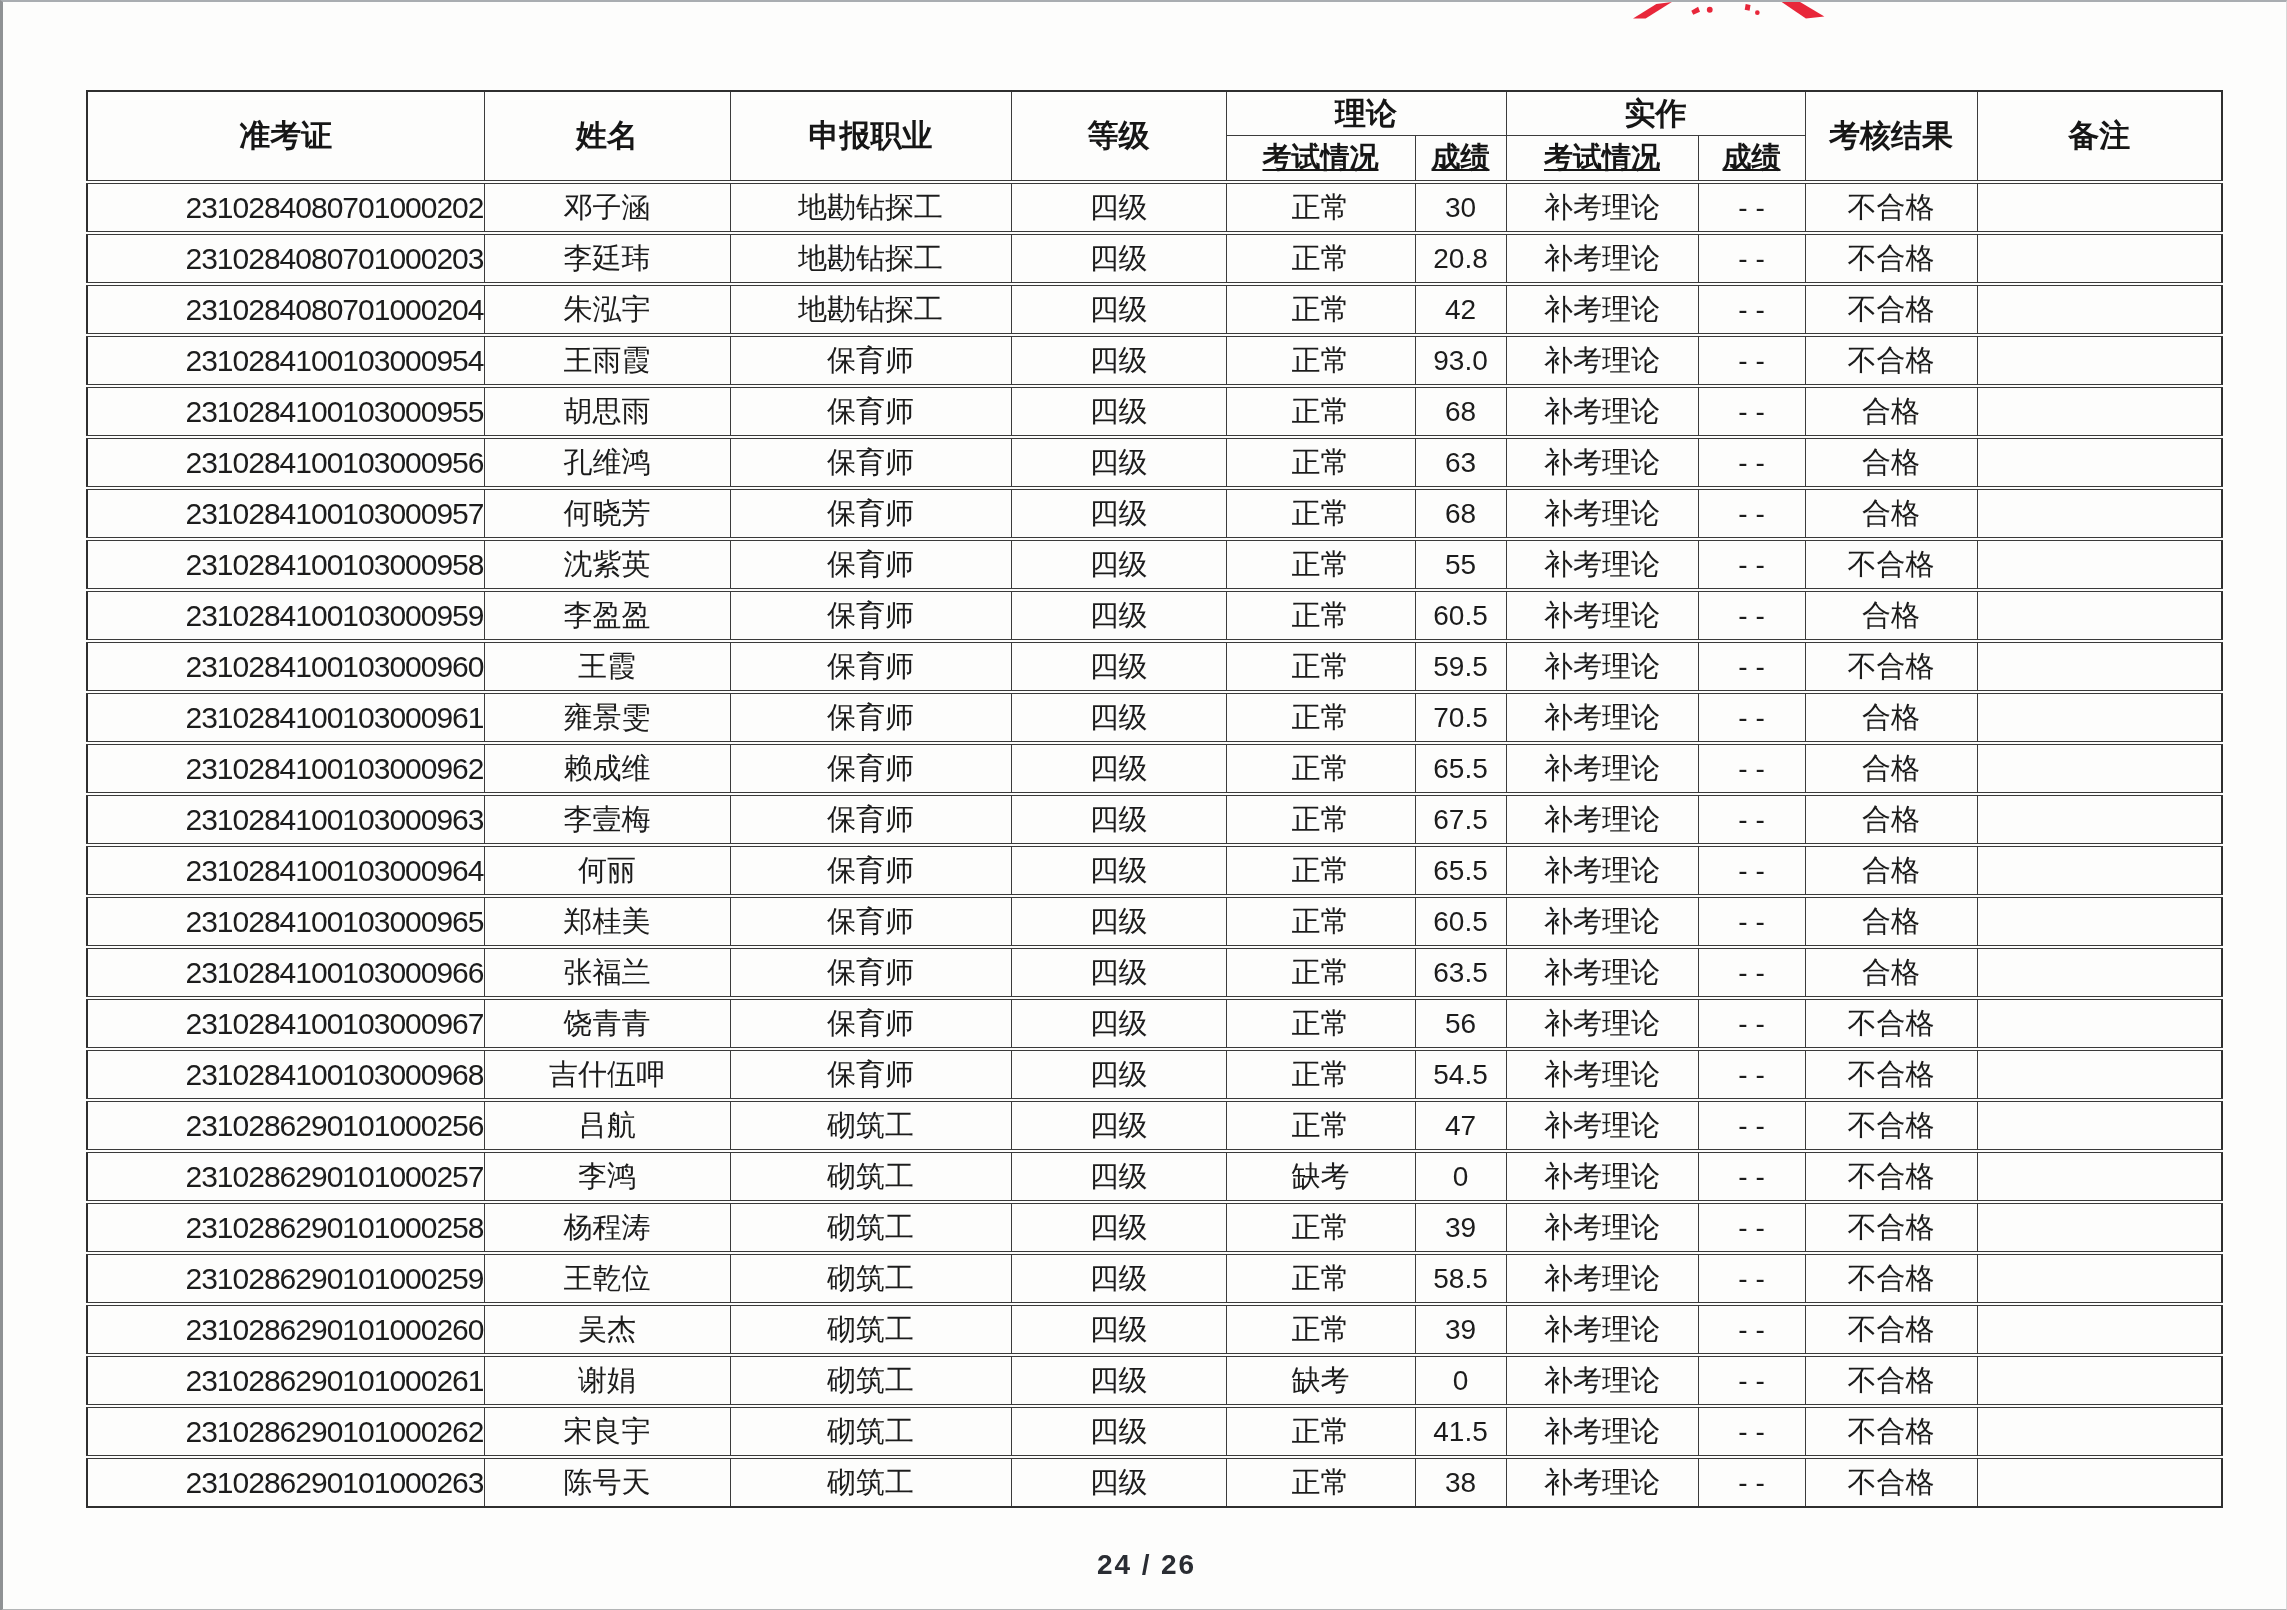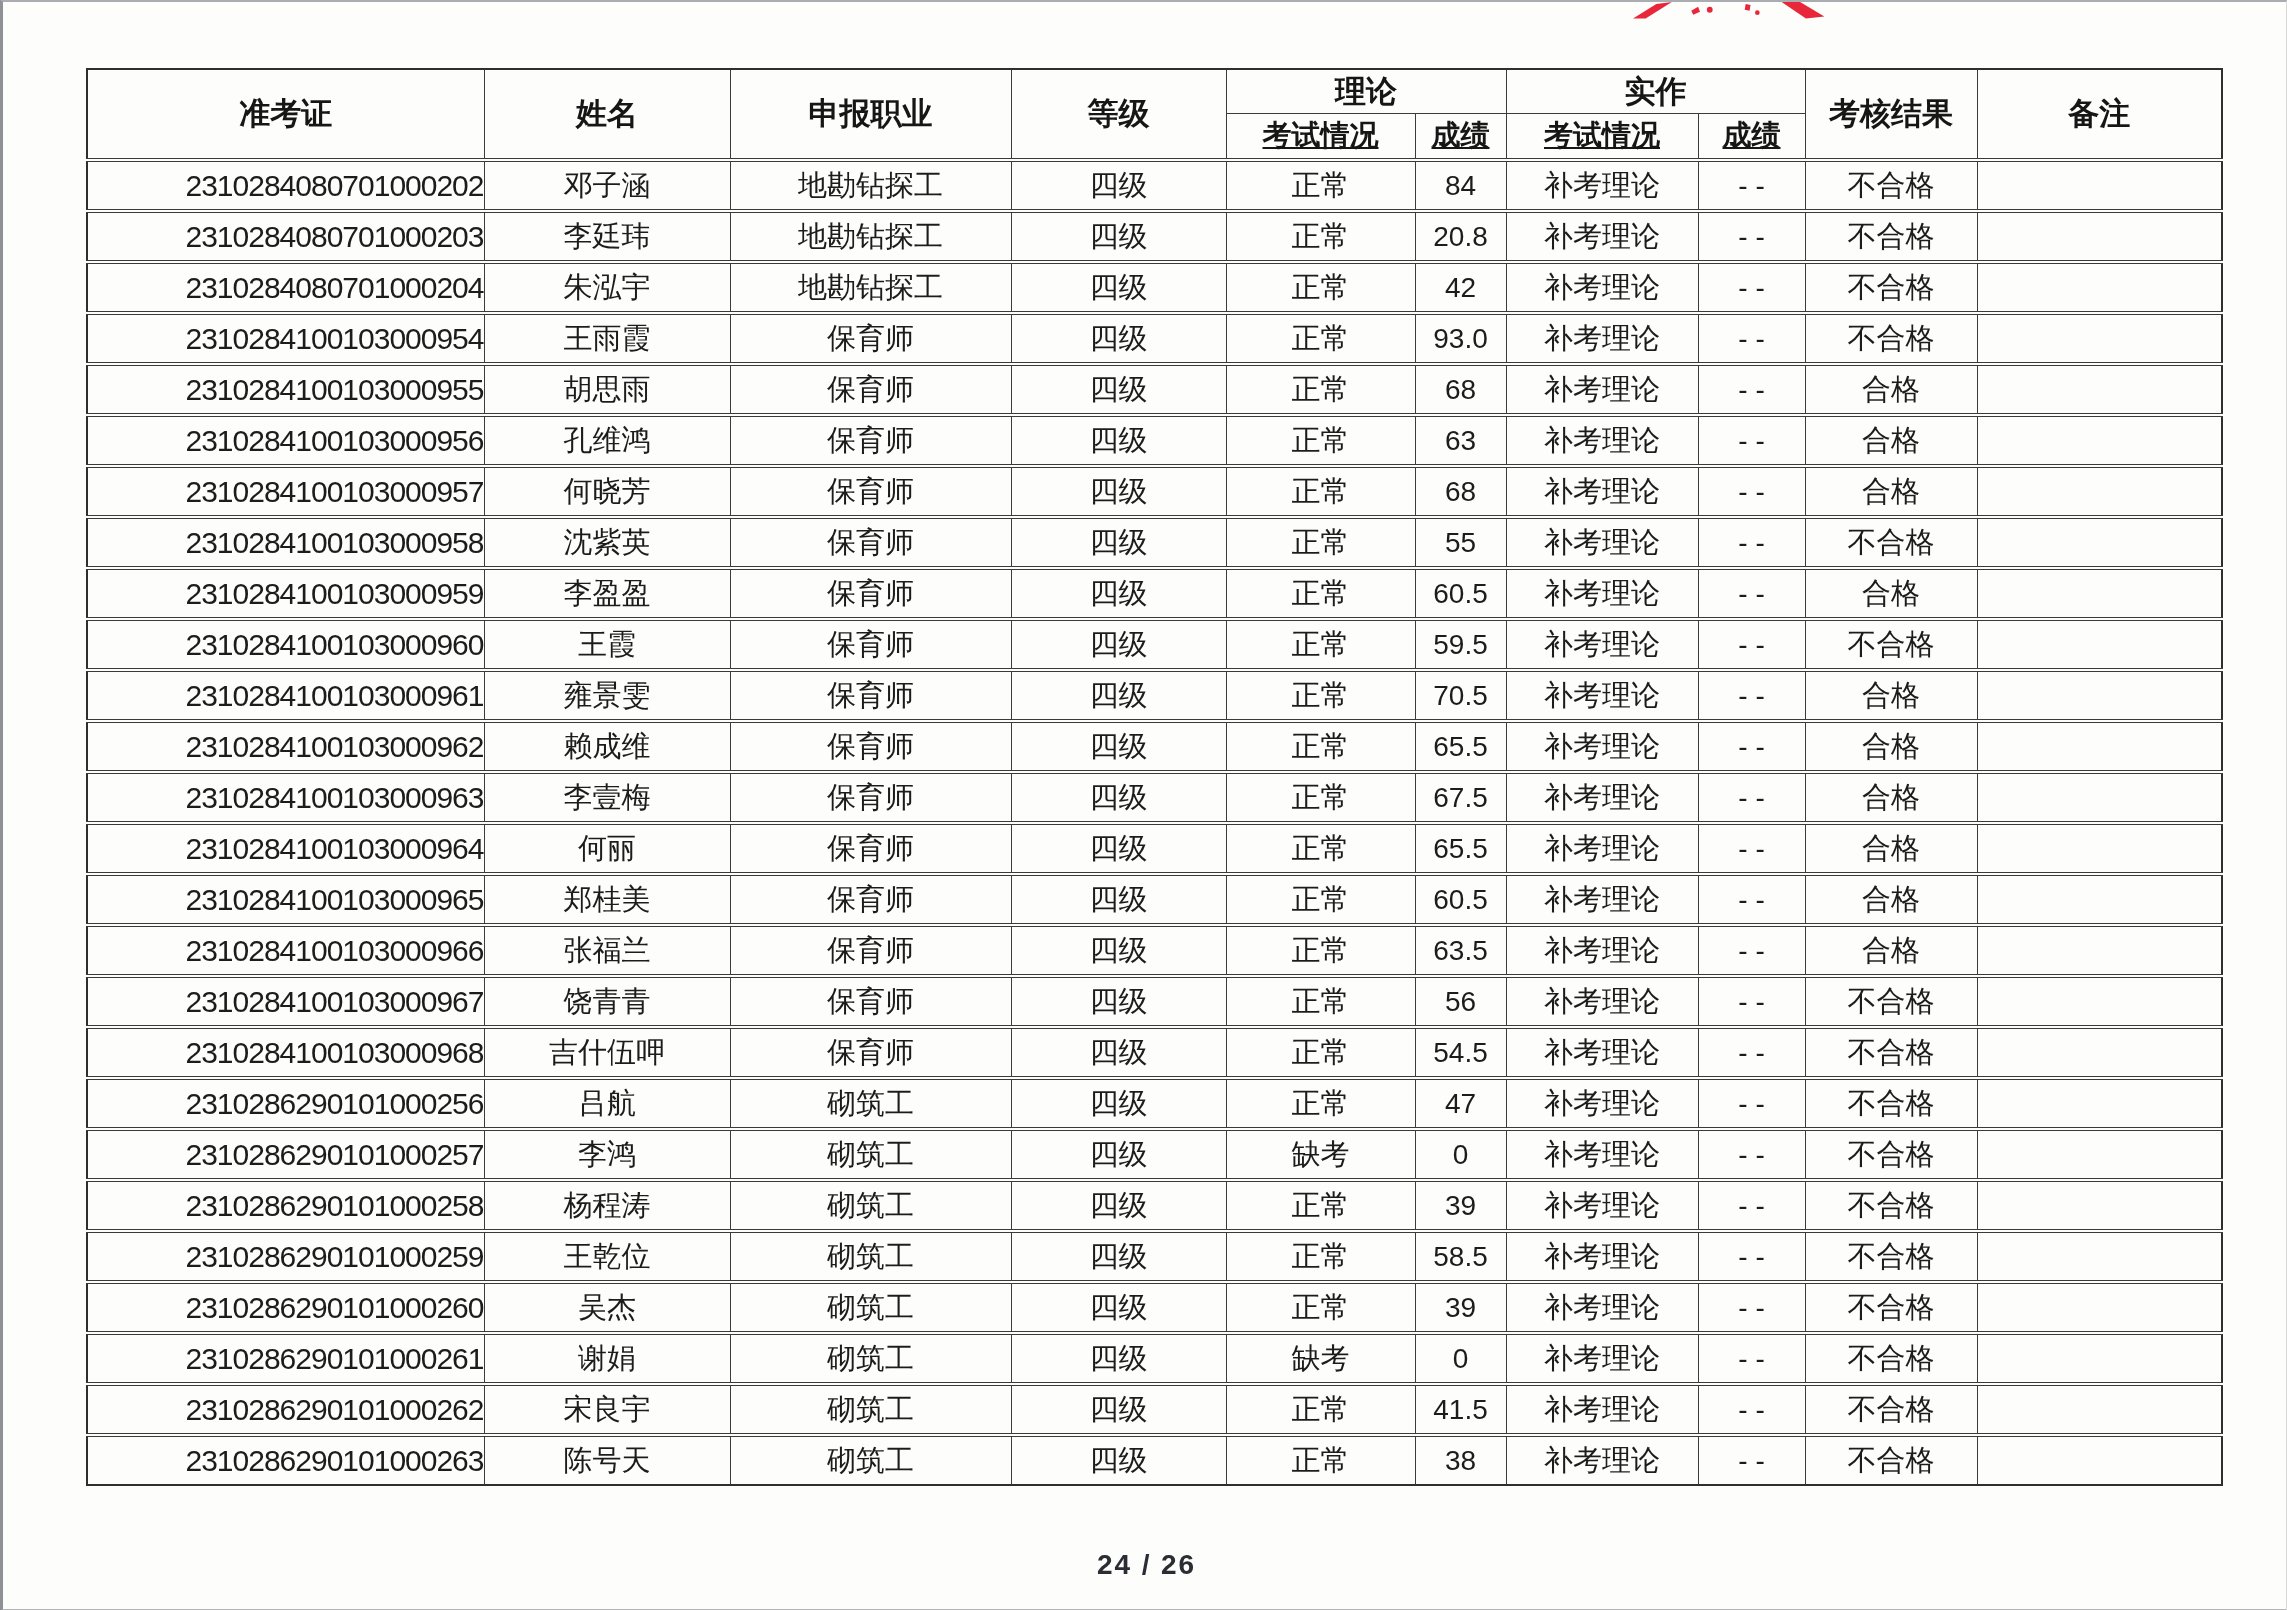--- a/index.html
+++ b/index.html
@@ -17,21 +17,21 @@
     border-left:3.9px solid #8f9294;
     border-bottom:2.9px solid #b3b5b6;
     border-right:1.9px solid #d8d8d8;
     overflow:hidden;
   }
   
   .stamp {
     position:absolute; left:1630px; top:0; width:204px; height:17.5px;
   }
   table.results {
-    position:absolute; left:83px; top:66px;
+    position:absolute; left:83px; top:88px;
     width:2136px;
     border-collapse:collapse;
     table-layout:fixed;
     color:#1c1c1c;
     border:2.9px solid #2f2f2f;
   }
   th, td {
     border-left:1.9px solid #3c3c3c;
     border-right:1.9px solid #3c3c3c;
     text-align:center;
@@ -107,21 +107,21 @@
         <th>成绩</th>
       </tr>
     </thead>
     <tbody id="results-body">
         <tr>
           <td class="c0">2310284080701000202</td>
           <td class="c1">邓子涵</td>
           <td class="c2">地勘钻探工</td>
           <td class="c3">四级</td>
           <td class="c4">正常</td>
-          <td class="c5">84</td>
+          <td class="c5">30</td>
           <td class="c6">补考理论</td>
           <td class="c7">- -</td>
           <td class="c8">不合格</td>
           <td class="c9"></td>
         </tr>
         <tr>
           <td class="c0">2310284080701000203</td>
           <td class="c1">李廷玮</td>
           <td class="c2">地勘钻探工</td>
           <td class="c3">四级</td>

